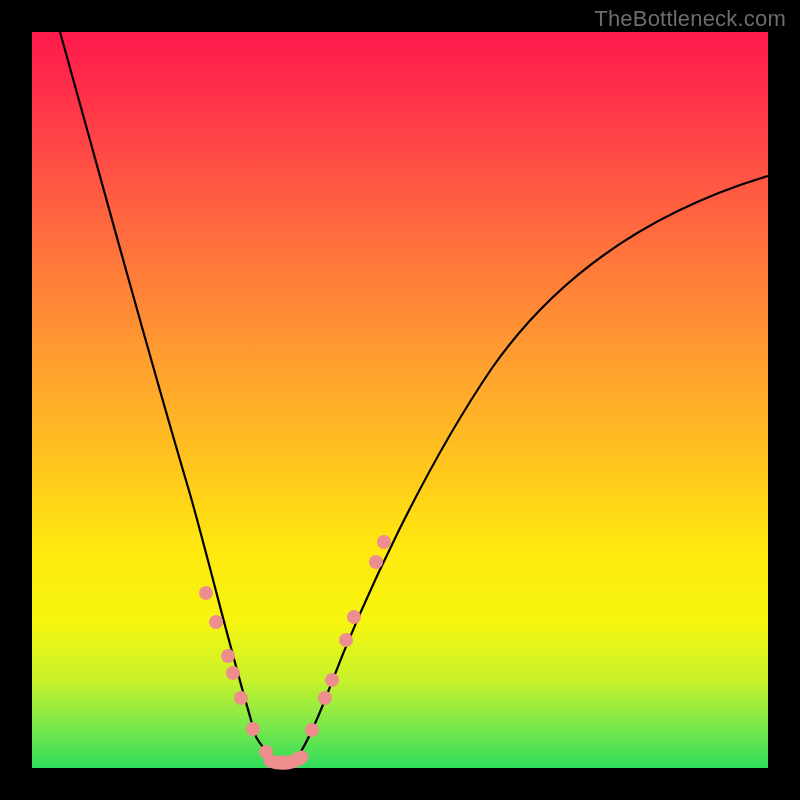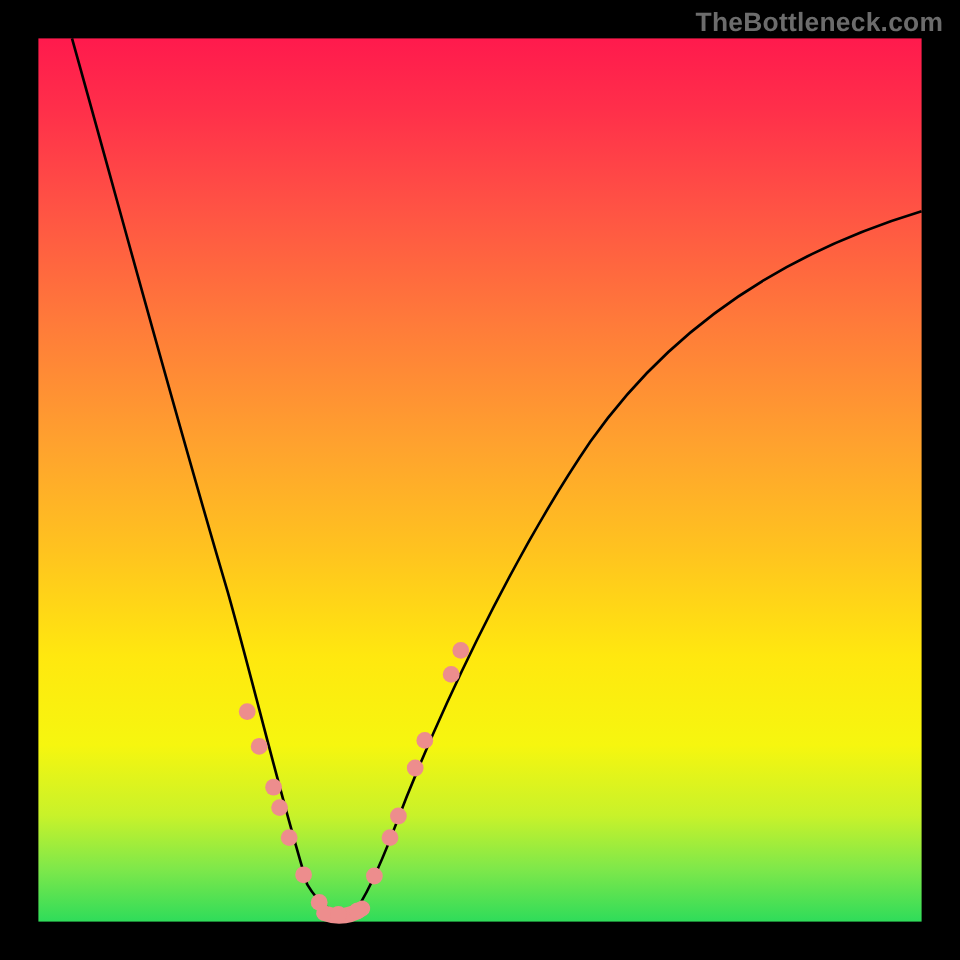--- a/index.html
+++ b/index.html
@@ -38,21 +38,21 @@
       #7fe84a 94%,
       #2fdc5a 100%
     );
   }
   .watermark {
     position: absolute;
     top: 6px;
     right: 14px;
     color: #6c6c6c;
     font-size: 22px;
-    font-weight: 700;
+    font-weight: 400;
     letter-spacing: 0.2px;
     user-select: none;
   }
   svg.overlay {
     position: absolute;
     left: 0;
     top: 0;
     width: 736px;
     height: 736px;
     overflow: visible;

